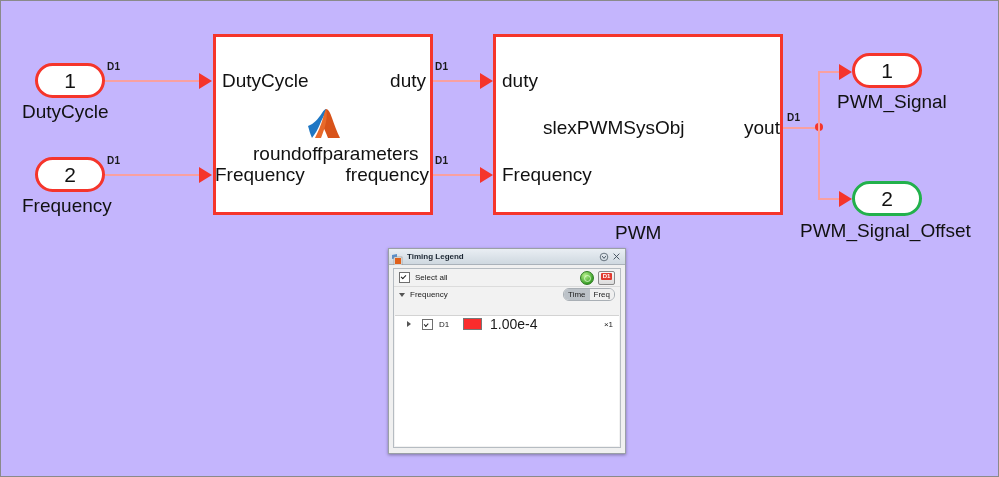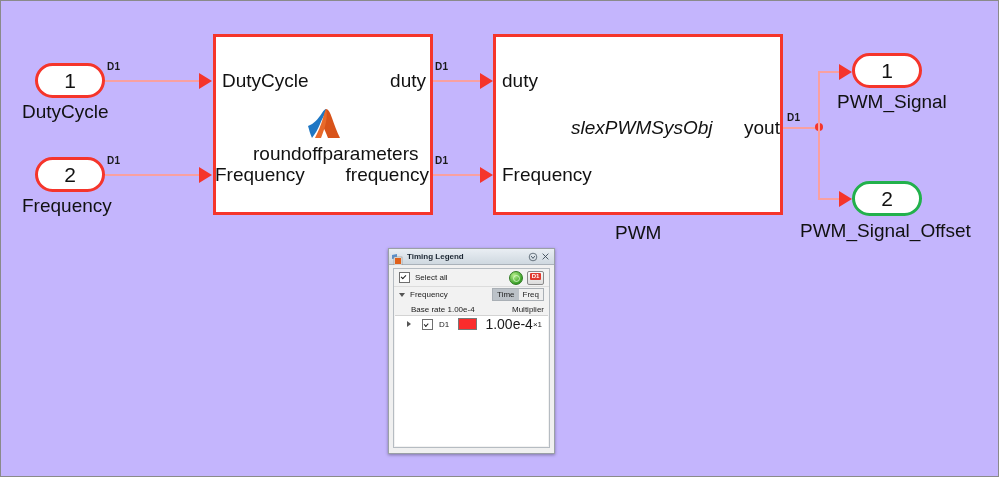--- a/index.html
+++ b/index.html
@@ -59,21 +59,21 @@
   .tool-d1{width:15px;height:12px;border:1px solid #8a8a8a;border-radius:2px;
         background:linear-gradient(#fafafa,#dcdcdc);display:flex;align-items:flex-start;justify-content:center;}
   .tool-d1 i{font-style:normal;font-size:6px;font-weight:bold;color:#fff;background:#e03a2f;
         padding:0 2px;border-radius:1px;line-height:7px;margin-top:1px;}
 
   .row-discrete{height:15px;display:flex;align-items:center;padding:0 5px;}
   .tri{width:0;height:0;border-left:3.5px solid transparent;border-right:3.5px solid transparent;
         border-top:4px solid #555;margin-right:5px;flex:0 0 auto;}
   .tri.right{border-left:4px solid #555;border-top:3.5px solid transparent;
         border-bottom:3.5px solid transparent;border-right:none;}
-  .seg{margin-left:auto;display:flex;border:1px solid #a9afb5;border-radius:0;overflow:hidden;}
+  .seg{margin-left:auto;display:flex;border:1px solid #a9afb5;border-radius:6px;overflow:hidden;}
   .seg div{font-size:8px;padding:1px 4px;color:#222;background:#efefef;}
   .seg div.on{background:#bcc2c8;}
 
   .row-baserate{height:14px;display:flex;align-items:center;padding:0 5px 0 17px;}
   .row-baserate .mult{margin-left:auto;font-size:8px;color:#1a1a1a;}
 
   .listarea{position:absolute;left:1px;right:1px;top:46px;bottom:1px;background:#fff;border-top:1px solid #d3d3d3;}
   .lrow{height:16px;display:flex;align-items:center;padding:0 6px 0 12px;}
   .lrow .cbx{margin-left:6px;}
   .lrow .name{font-size:8px;color:#1a1a1a;margin-left:6px;width:22px;}
@@ -135,35 +135,35 @@
     <svg viewBox="0 0 36 34" width="36" height="34">
       <path d="M2 19 C8 17 12 12 16 6 C18 3 19 2 20 2 L20 6 C18 8 16 12 14 17 C12 22 9 27 6 31 C4 27 3 22 2 19 Z" fill="#1f77c4"></path>
       <path d="M20 2 C22 2 24 5 26 11 C28 17 31 25 34 31 C30 31 26 31 22 31 C20 26 18 21 16 18 C18 12 19 6 20 2 Z" fill="#d8531a"></path>
       <path d="M20 2 C21 5 21 10 20 15 C19 20 17 26 15 31 C13 31 11 31 9 31 C12 25 15 18 17 11 C18 7 19 4 20 2 Z" fill="#e8692a"></path>
     </svg>
   </div>
 
   <div class="block" style="left:492px;top:33px;width:290px;height:181px;"></div>
   <div class="blk-txt" style="left:501px;top:69px;">duty</div>
   <div class="blk-txt" style="left:501px;top:163px;">Frequency</div>
-  <div class="blk-txt" style="left:570px;top:116px;font-style:italic;">slexPWMSysObj</div>
+  <div class="blk-txt" style="left:542px;top:116px;">slexPWMSysObj</div>
   <div class="blk-txt" style="left:743px;top:116px;">yout</div>
   <div class="blk-caption" style="left:614px;top:221px;">PWM</div>
 
   <div class="port" style="left:851px;top:52px;width:70px;height:35px;">
     <span>1</span>
   </div>
   <div class="port-label" style="left:836px;top:90px;">PWM_Signal</div>
 
   <div class="port green" style="left:851px;top:180px;width:70px;height:35px;">
     <span>2</span>
   </div>
   <div class="port-label" style="left:799px;top:219px;text-align:right;">PWM_Signal_Offset</div>
 
-  <div id="legend" style="left:387px;top:247px;width:167px;height:206px;">
+  <div id="legend" style="left:387px;top:247px;width:238px;height:206px;">
 
     <div class="titlebar">
       <span class="tb-ico">
         <svg viewBox="0 0 11 11" width="11" height="11">
           <path d="M0 1 L5 0 L5 4 L0 5 Z" fill="#5b8fc9"></path>
           <rect x="2" y="3" width="8" height="8" fill="#f0f0f0" stroke="#8a8a8a" stroke-width="0.6"></rect>
           <rect x="3" y="4" width="6" height="6" fill="#e0601a"></rect>
         </svg>
       </span>
       <span class="tb-title">Timing Legend</span>
@@ -195,24 +195,20 @@
 
       <div class="row-discrete">
         <span class="tri"></span>
         <span class="lbl">Frequency</span>
         <span class="seg">
           <div class="on">Time</div>
           <div>Freq</div>
         </span>
       </div>
 
-      <div class="row-baserate">
-        <span class="lbl">Base rate 1.00e-4</span>
-        <span class="mult">Multiplier</span>
-      </div>
 
       <div class="listarea">
 
         <div class="lrow">
           <span class="tri right"></span>
           <span class="cbx checked"></span>
           <span class="name">D1</span>
           <span class="swatch" style="background:#fb2c2c;"></span>
           <span class="desc">1.00e-4</span>
           <span class="mult">×1</span>

